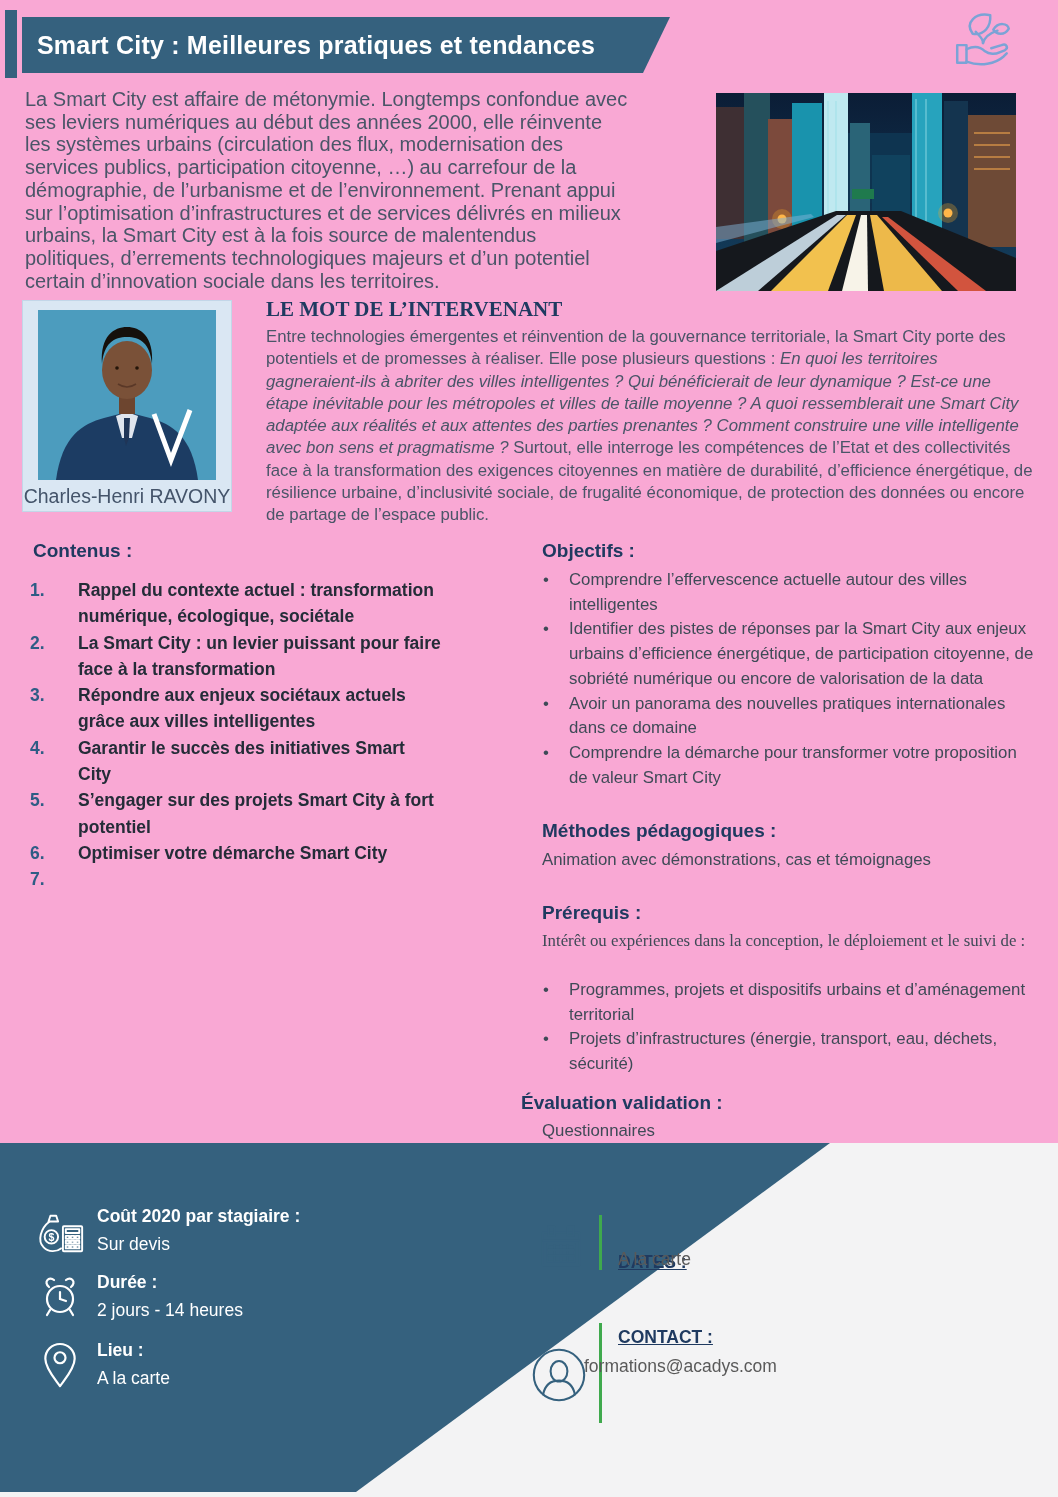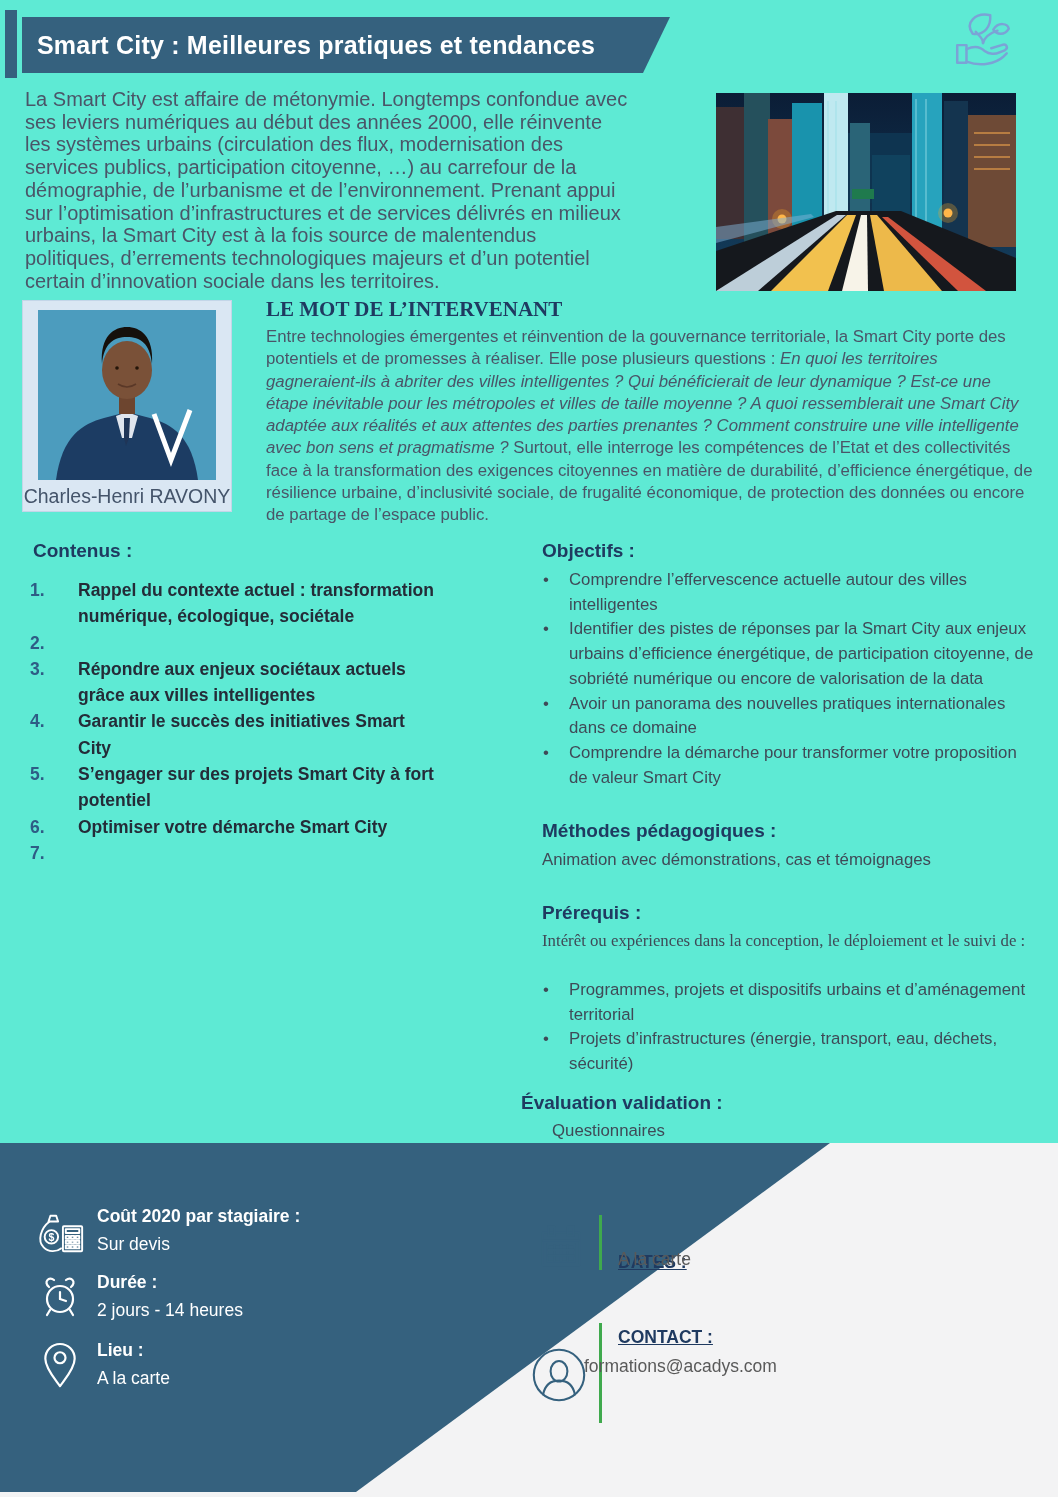--- a/index.html
+++ b/index.html
@@ -1,19 +1,19 @@
 <!DOCTYPE html>
 <html><head>
 <meta charset="utf-8">
 <style>
   * { margin:0; padding:0; box-sizing:border-box; }
   html,body { background:#ffffff; }
   body { width:1058px; height:1497px; position:relative; font-family:"Liberation Sans", sans-serif; overflow:hidden; }
 
-  .page { position:absolute; left:0; top:0; width:1058px; height:1497px; background:#5eead4; }
+  .page { position:absolute; left:0; top:0; width:1058px; height:1497px; background:#f9a8d4; }
 
   
   .header-stripe { position:absolute; left:5px; top:10px; width:12px; height:68px; background:#35617e; }
   .header-bar { position:absolute; left:22px; top:17px; width:648px; height:56px; background:#35617e;
                 clip-path:polygon(0 0, 100% 0, calc(100% - 27px) 100%, 0 100%);
                 display:flex; align-items:center; }
   .header-title { color:#ffffff; font-weight:bold; font-size:25px; padding-left:15px; letter-spacing:.2px; white-space:nowrap; }
   .hand-icon-box { position:absolute; left:950px; top:6px; width:66px; height:70px; }
 
   
@@ -152,20 +152,21 @@
   <div class="mot-text"><span>Entre technologies émergentes et réinvention de la gouvernance territoriale, la Smart City porte des potentiels et de promesses à réaliser. Elle pose plusieurs questions : </span><span class="it">En quoi les territoires gagneraient-ils à abriter des villes intelligentes ? Qui bénéficierait de leur dynamique ? Est-ce une étape inévitable pour les métropoles et villes de taille moyenne ? A quoi ressemblerait une Smart City adaptée aux réalités et aux attentes des parties prenantes ? Comment construire une ville intelligente avec bon sens et pragmatisme ? </span><span>Surtout, elle interroge les compétences de l’Etat et des collectivités face à la transformation des exigences citoyennes en matière de durabilité, d’efficience énergétique, de résilience urbaine, d’inclusivité sociale, de frugalité économique, de protection des données ou encore de partage de l’espace public.</span></div>
 
   <div class="sec-heading" style="left:33px; top:540px;">Contenus :</div>
   <div class="contenus-list">
     <div class="contenus-item">
         <span class="contenus-num">1.</span>
         <span class="contenus-txt">Rappel du contexte actuel : transformation numérique, écologique, sociétale</span>
       </div>
     <div class="contenus-item">
         <span class="contenus-num">2.</span>
+        <span class="contenus-txt">La Smart City : un levier puissant pour faire face à la transformation</span>
       </div>
     <div class="contenus-item">
         <span class="contenus-num">3.</span>
         <span class="contenus-txt">Répondre aux enjeux sociétaux actuels grâce aux villes intelligentes</span>
       </div>
     <div class="contenus-item">
         <span class="contenus-num">4.</span>
         <span class="contenus-txt">Garantir le succès des initiatives Smart City</span>
       </div>
     <div class="contenus-item">
@@ -211,21 +212,21 @@
         <span class="bullet-marker">•</span>
         <span>Programmes, projets et dispositifs urbains et d’aménagement territorial</span>
       </div>
     <div class="bullet-item">
         <span class="bullet-marker">•</span>
         <span>Projets d’infrastructures (énergie, transport, eau, déchets, sécurité)</span>
       </div>
   </div>
 
   <div class="sec-heading" style="left:521px; top:1092px;">Évaluation validation :</div>
-  <div class="body-text" style="left:542px; top:1119px; width:400px;margin-left:10px;">Questionnaires</div>
+  <div class="body-text" style="left:542px; top:1119px; width:400px;">Questionnaires</div>
 
   <div class="footer">
     <div class="footer-blue"></div>
 
     <div class="f-icon" style="left:36px; top:66px; width:50px; height:48px;">
       <svg viewBox="0 0 52 48" fill="none" stroke="#ffffff" stroke-width="2" stroke-linecap="round" stroke-linejoin="round">
         <polygon points="13,12 23,12 21,6 15,6"></polygon>
         <path d="M14 12 C5 19 1 32 8 39 C13 44 21 44 26 40"></path>
         <circle cx="16" cy="28" r="7"></circle>
         <text x="16" y="32" fill="#ffffff" stroke="none" font-size="11" font-weight="bold" text-anchor="middle" font-family="Liberation Sans, sans-serif">$</text>

